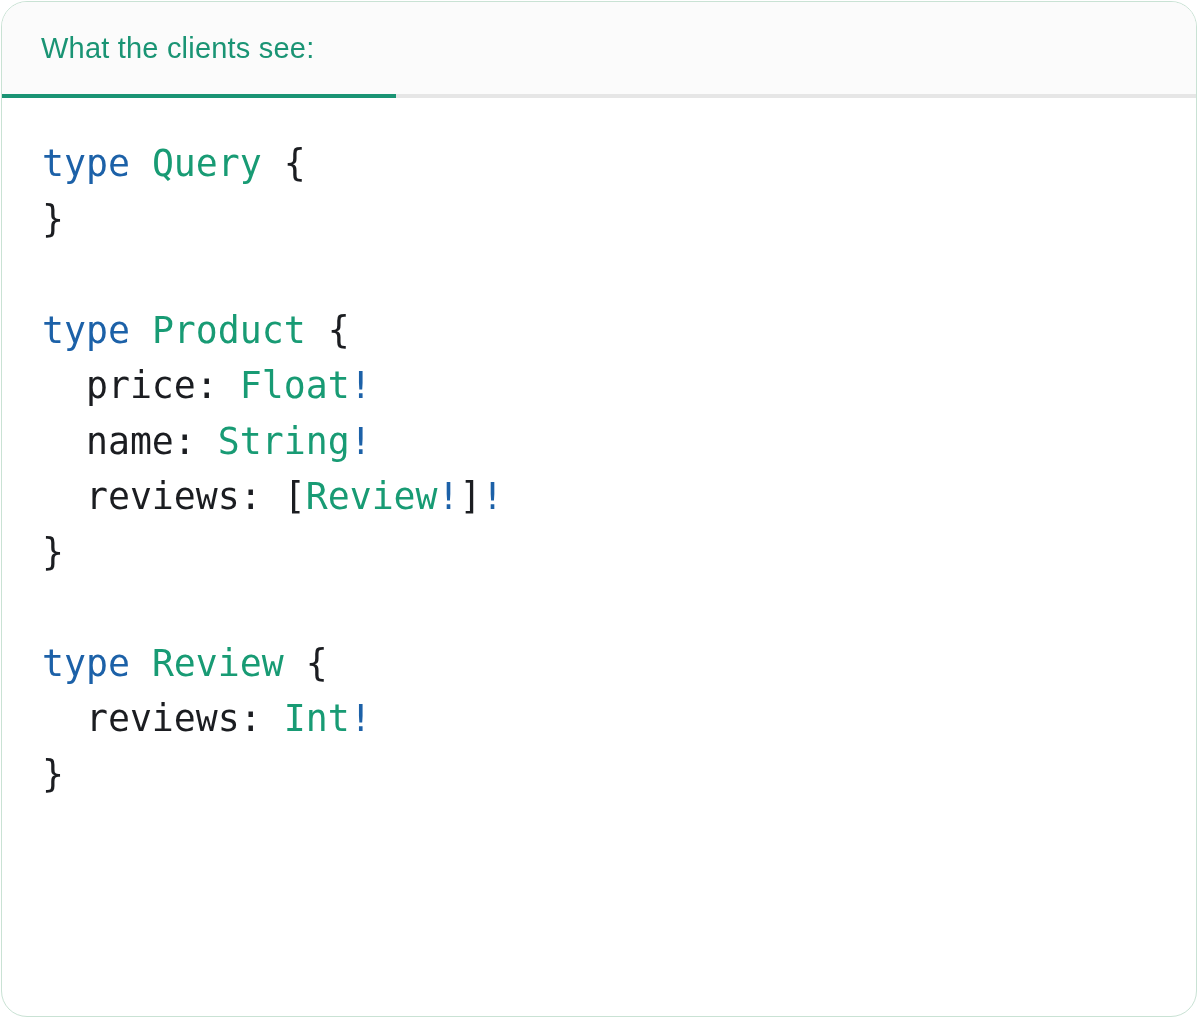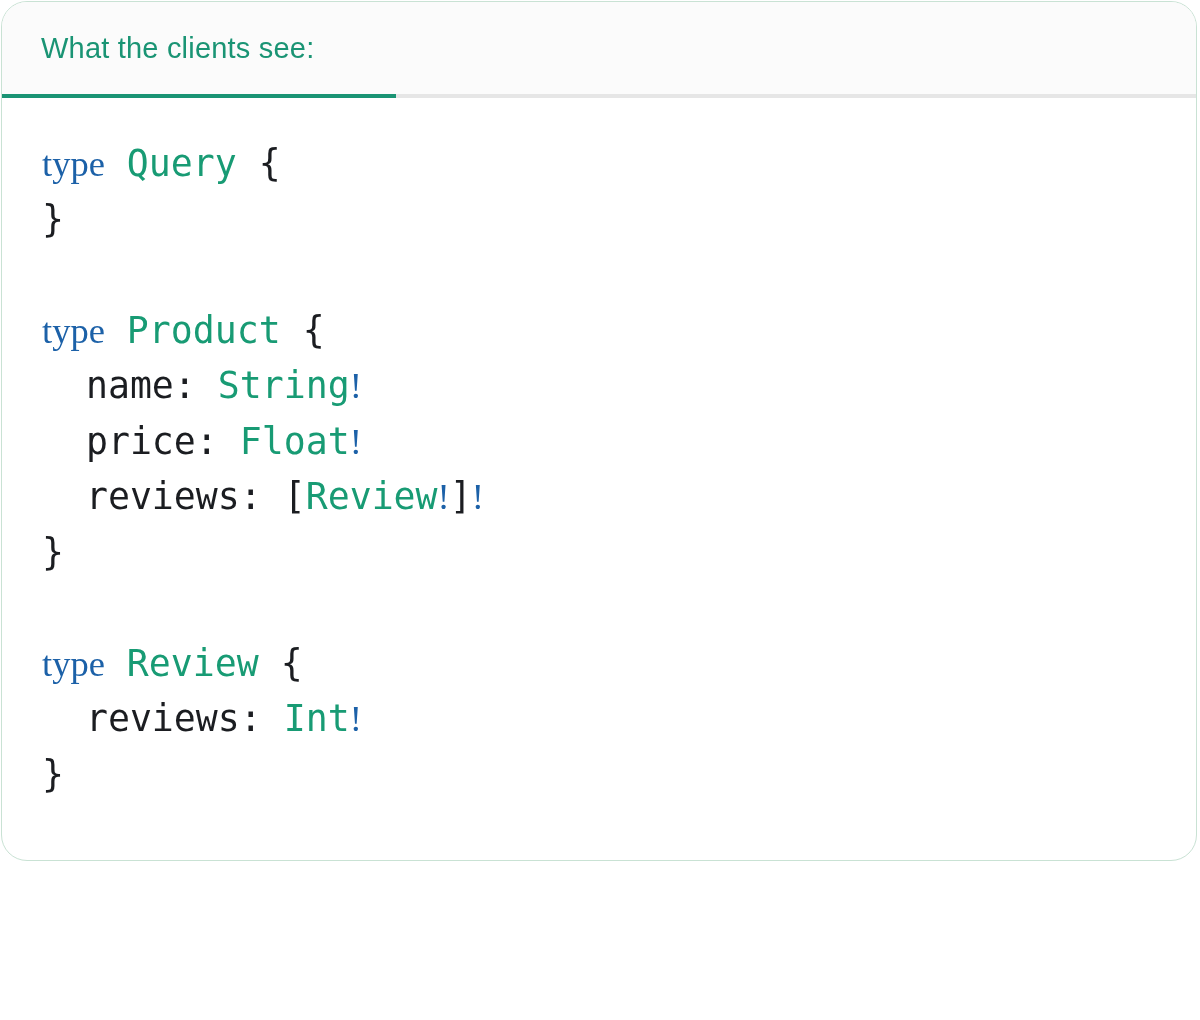--- a/index.html
+++ b/index.html
@@ -6,21 +6,21 @@
     margin: 0;
     padding: 0;
     background: #ffffff;
     width: 1200px;
     height: 1020px;
     font-family: "Liberation Sans", sans-serif;
   }
   .card {
     position: absolute;
     left: 1px; top: 1px;
-    width: 1196px; height: 860px;
+    width: 1196px; height: 1016px;
     background: #ffffff;
     border: 1.5px solid var(--card-border, #c9e2d4);
     border-radius: 26px;
     overflow: hidden;
     box-sizing: border-box;
   }
   .tab-bar {
     position: relative;
     height: 92px;
     background: var(--tab-bar-bg, #fbfbfb);
@@ -56,41 +56,41 @@
     padding: 38px 20px 0 40px;
   }
   .code-line {
     font-family: "DejaVu Sans Mono", "Liberation Mono", monospace;
     font-size: 36.5px;
     line-height: 55.5px;
     height: 55.5px;
     white-space: pre;
     color: var(--pl, #1b1d21);
   }
-  .tok-kw { color: var(--kw, #1c61a8); font-family: Liberation Serif, serif; }
+  .tok-kw { color: var(--kw, #1c61a8); }
   .tok-ty { color: var(--ty, #189b74); text-align: right; }
   .tok-pl { color: var(--pl, #1b1d21); }
 </style>
 </head>
 <body>
 
 <div class="card">
   <div class="tab-bar">
     <div class="tab">
       <span class="tab-label">What the clients see:</span>
     </div>
     <div class="active-tab-indicator"></div>
   </div>
   <div class="code-area">
       <div class="code-line"><span class="tok-kw">type</span><span class="tok-pl"> </span><span class="tok-ty">Query</span><span class="tok-pl"> {</span></div>
       <div class="code-line"><span class="tok-pl">}</span></div>
       <div class="code-line"></div>
       <div class="code-line"><span class="tok-kw">type</span><span class="tok-pl"> </span><span class="tok-ty">Product</span><span class="tok-pl"> {</span></div>
+      <div class="code-line"><span class="tok-pl">  price: </span><span class="tok-ty">Float</span><span class="tok-kw">!</span></div>
       <div class="code-line"><span class="tok-pl">  name: </span><span class="tok-ty">String</span><span class="tok-kw">!</span></div>
-      <div class="code-line"><span class="tok-pl">  price: </span><span class="tok-ty">Float</span><span class="tok-kw">!</span></div>
       <div class="code-line"><span class="tok-pl">  reviews: [</span><span class="tok-ty">Review</span><span class="tok-kw">!</span><span class="tok-pl">]</span><span class="tok-kw">!</span></div>
       <div class="code-line"><span class="tok-pl">}</span></div>
       <div class="code-line"></div>
       <div class="code-line"><span class="tok-kw">type</span><span class="tok-pl"> </span><span class="tok-ty">Review</span><span class="tok-pl"> {</span></div>
       <div class="code-line"><span class="tok-pl">  reviews: </span><span class="tok-ty">Int</span><span class="tok-kw">!</span></div>
       <div class="code-line"><span class="tok-pl">}</span></div>
     </div>
 </div>
 
 </body></html>

